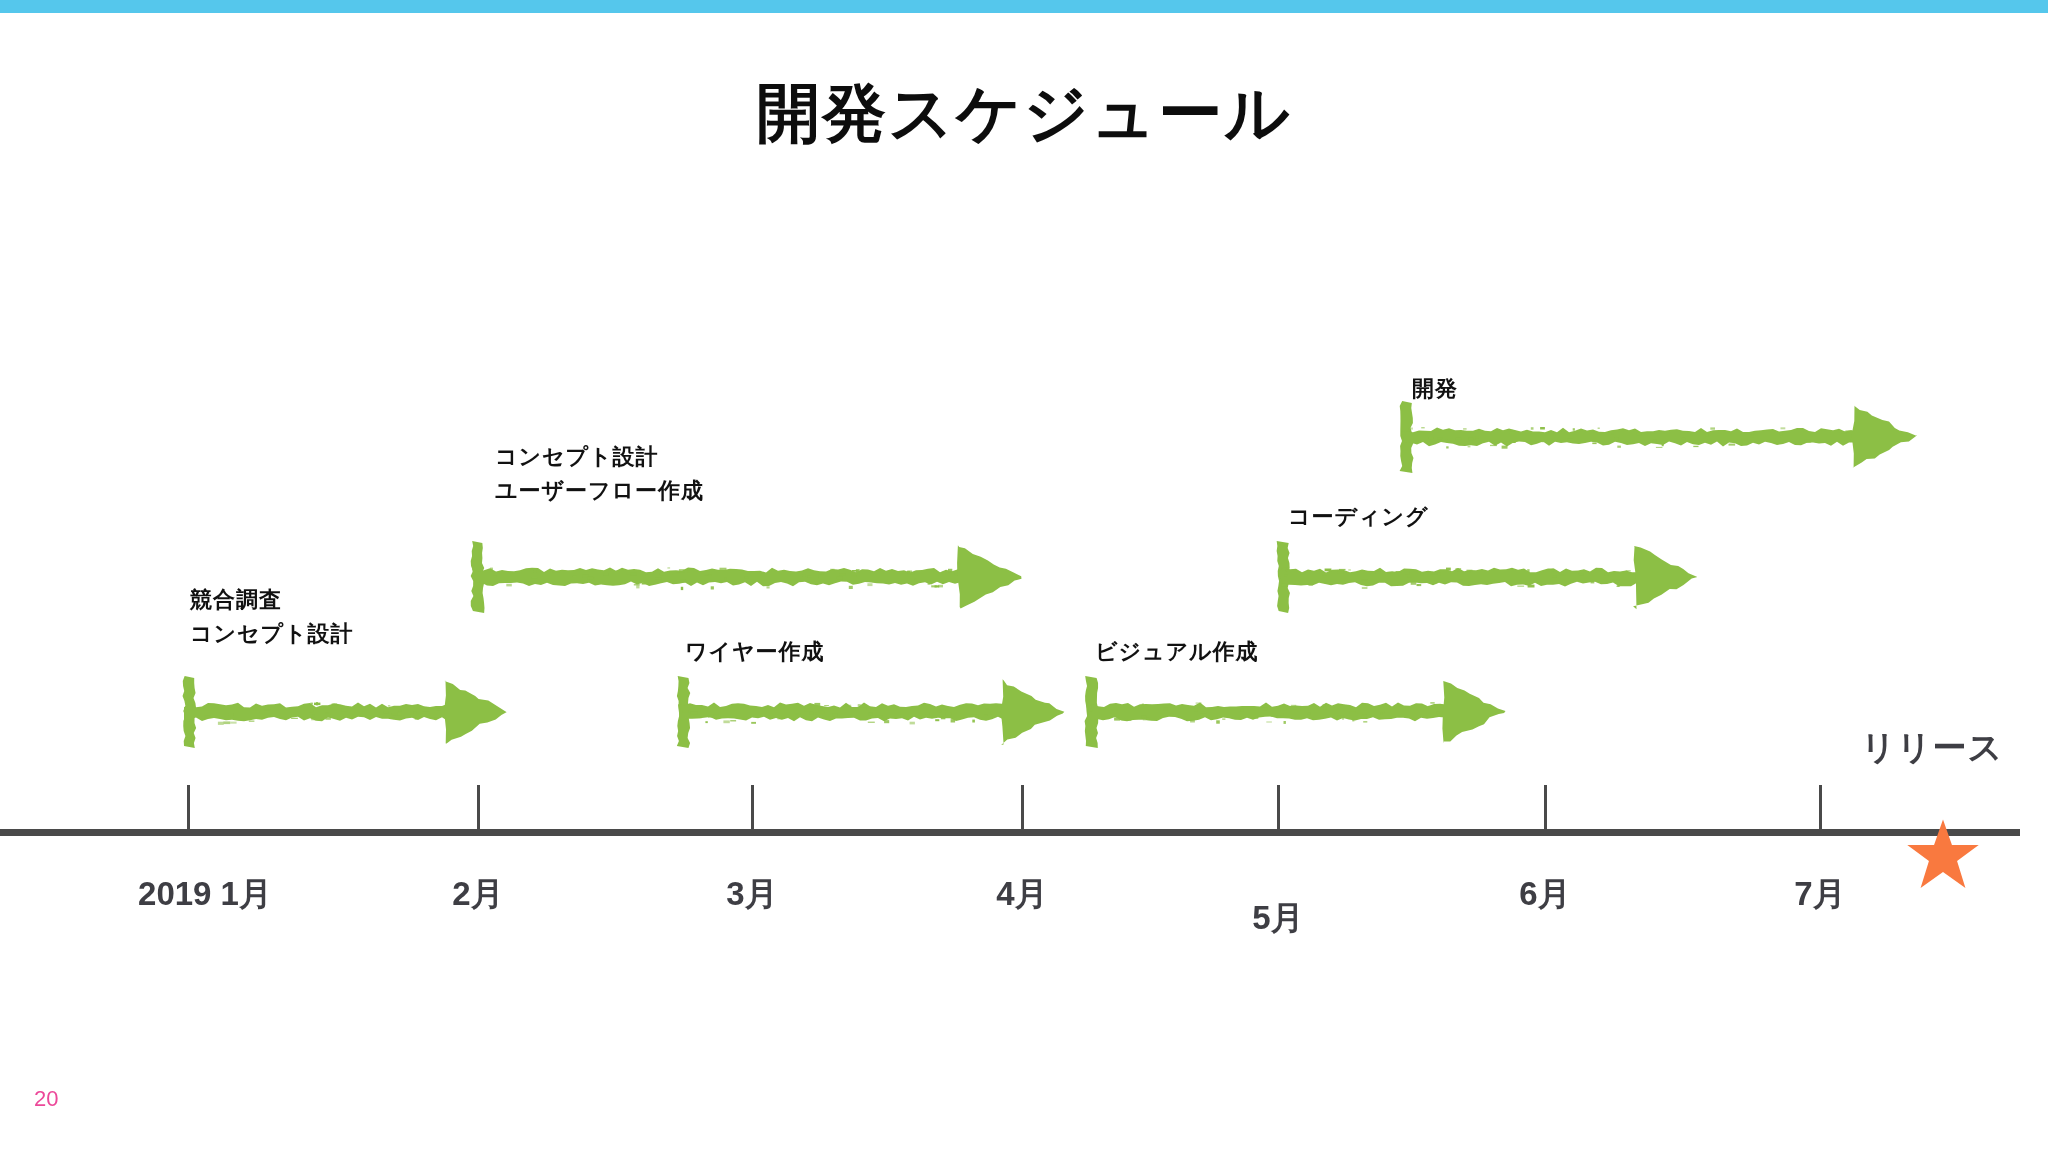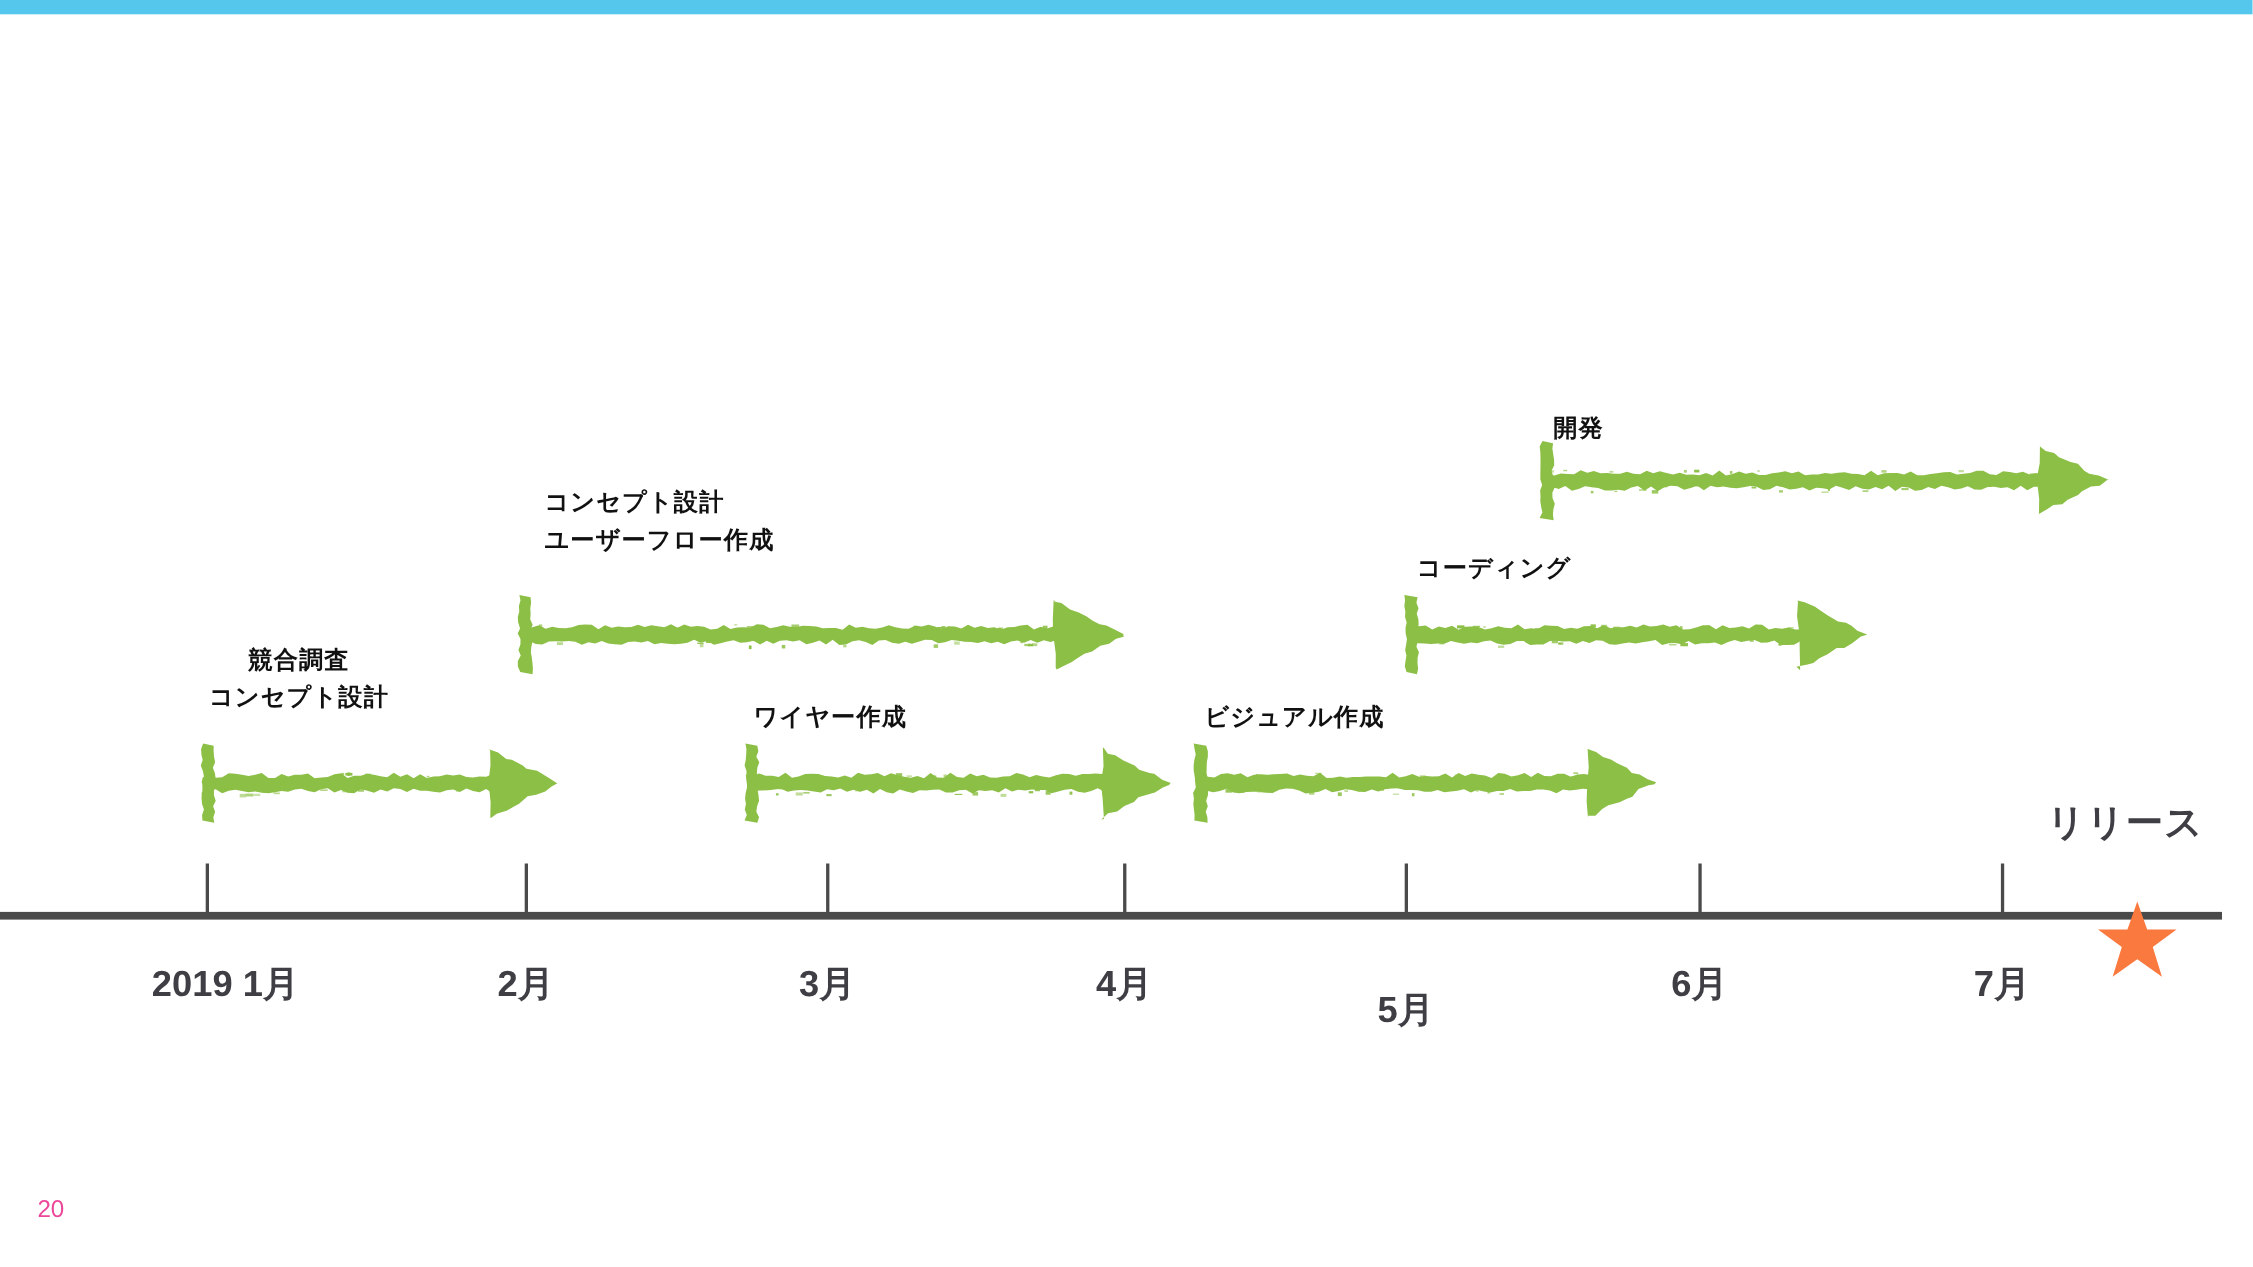--- a/index.html
+++ b/index.html
@@ -92,20 +92,21 @@
     color: #ec4899;
   }
 </style>
 </head>
 <body>
 
 <div class="slide">
 
   <div class="top-bar"></div>
 
+  <div class="slide-title">開発スケジュール</div>
 
   <div class="timeline-axis"></div>
 
   <div id="ticks-layer">
       <div class="tick" style="left: 187px; top: 785px; height: 46px; background: rgb(74, 74, 74);"></div>
       <div class="tick" style="left: 477px; top: 785px; height: 46px; background: rgb(74, 74, 74);"></div>
       <div class="tick" style="left: 751px; top: 785px; height: 46px; background: rgb(74, 74, 74);"></div>
       <div class="tick" style="left: 1021px; top: 785px; height: 46px; background: rgb(74, 74, 74);"></div>
       <div class="tick" style="left: 1277px; top: 785px; height: 46px; background: rgb(74, 74, 74);"></div>
       <div class="tick" style="left: 1544px; top: 785px; height: 46px; background: rgb(74, 74, 74);"></div>
@@ -114,21 +115,21 @@
   <div id="months-layer">
       <div class="month-label" style="left: 188px; top: 872px; margin-left: 17px;">2019 1月</div>
       <div class="month-label" style="left: 478px; top: 872px;">2月</div>
       <div class="month-label" style="left: 752px; top: 872px;">3月</div>
       <div class="month-label" style="left: 1022px; top: 872px;">4月</div>
       <div class="month-label" style="left: 1278px; top: 896px;">5月</div>
       <div class="month-label" style="left: 1545px; top: 872px;">6月</div>
       <div class="month-label" style="left: 1820px; top: 872px;">7月</div>
     </div>
   <div id="tasks-layer">
-      <div class="task-label" style="left: 190px; top: 583px; text-align: center;">
+      <div class="task-label" style="left: 190px; top: 583px;">
         <div>競合調査</div>
         <div>コンセプト設計</div>
       </div>
       <div class="arrow-wrap" style="left: 178px; top: 673px;">
         <svg width="334" height="78" viewBox="0 0 334 78">
           <polygon points="6.657150205761317,3 4.788027263374485,8 5.07554012345679,13 6.232651748971193,18 4.527880658436214,23 6.451967592592593,28 7.384542181069959,33 5.260789609053498,38 7.238117283950617,43 5.3628215020576135,48 5.236754115226337,53 5.683989197530864,58 7.417489711934157,63 5.7057741769547325,68 6.039583333333333,73 16.798546810699587,75 15.917849794238684,70 17.554899691358024,65 15.75599279835391,60 18.12298096707819,55 16.479938271604937,50 16.53982767489712,45 15.571167695473251,40 18.064699074074074,35 17.400051440329218,30 15.512409979423868,25 17.559182098765433,20 16.586664094650207,15 16.19670781893004,10 16.213387345679013,5" fill="#8CBF45"></polygon>
           <polygon points="6,34.249442729766805 12,30.123435356652948 18,34.128858024691354 24,33.56509344993141 30,29.990783607681756 36,30.3349408436214 42,31.34139231824417 48,32.34655778463649 54,31.390560699588477 60,29.66167266803841 66,34.27409122085048 72,34.379050925925924 78,30.60926783264746 84,32.856717249657066 90,31.383744855967077 96,31.267511145404665 102,30.177769204389573 108,34.48797582304527 114,33.71973593964335 120,33.32058041838135 126,30.775077160493826 132,30.049275548696844 138,34.368484224965705 144,32.32838220164609 150,32.33946330589849 156,30.404813957475994 162,31.23122427983539 168,32.67363254458162 174,33.51290294924554 180,29.566936728395063 186,33.13511659807956 192,30.776084533607683 198,34.418852880658434 204,30.807248799725652 210,34.27769204389575 216,32.87030606995885 222,32.77336248285322 228,31.10105881344307 234,32.004629629629626 240,31.11679098079561 246,33.32951817558299 252,33.90515689300412 258,32.92086762688614 264,33.046403463648836 270,30.65522119341564 276,30.268925754458163 276,46.335048010973935 270,48.33815586419753 264,44.24429869684499 258,47.278785150891636 252,46.03729423868313 246,43.93031978737997 240,46.960948216735254 234,44.83596965020576 228,45.41032235939643 222,47.46487054183814 216,46.817515432098766 210,45.76763974622771 204,45.87388545953361 198,44.06526491769547 192,47.08560528120714 186,44.27132630315501 180,43.66255144032922 174,46.44755229766804 168,44.74052640603566 162,47.692708333333336 156,45.93681412894376 150,44.364819101508914 144,48.23906893004115 138,47.63672410836763 132,45.227537722908096 126,47.38496656378601 120,43.630615569272976 114,44.41201560356653 108,47.213734567901234 102,46.00182184499314 96,44.00158607681756 90,44.80870627572016 84,46.83367626886145 78,46.07958247599451 72,47.253215020576135 66,48.20951217421125 60,47.729338134430726 54,46.63059413580247 48,47.21266289437586 42,46.034186385459535 36,45.02417695473251 30,45.92646176268862 24,48.07746056241427 18,44.51729681069959 12,46.434242112482856 6,45.94249399862826" fill="#8CBF45"></polygon>
           <rect x="205.4" y="38.3" width="5.2" height="1.8" fill="#8CBF45" opacity="0.74"></rect>
           <rect x="220.4" y="36.7" width="3.1" height="1.9" fill="#8CBF45" opacity="0.63"></rect>
           <rect x="252.9" y="44.1" width="4.9" height="1.1" fill="#8CBF45" opacity="0.67"></rect>

